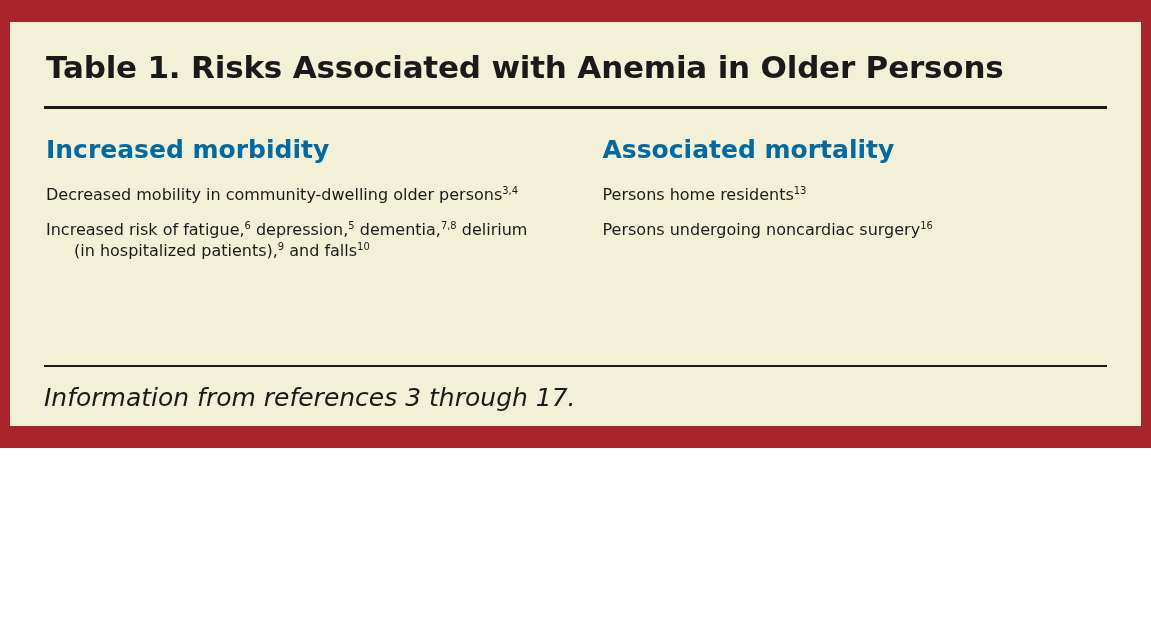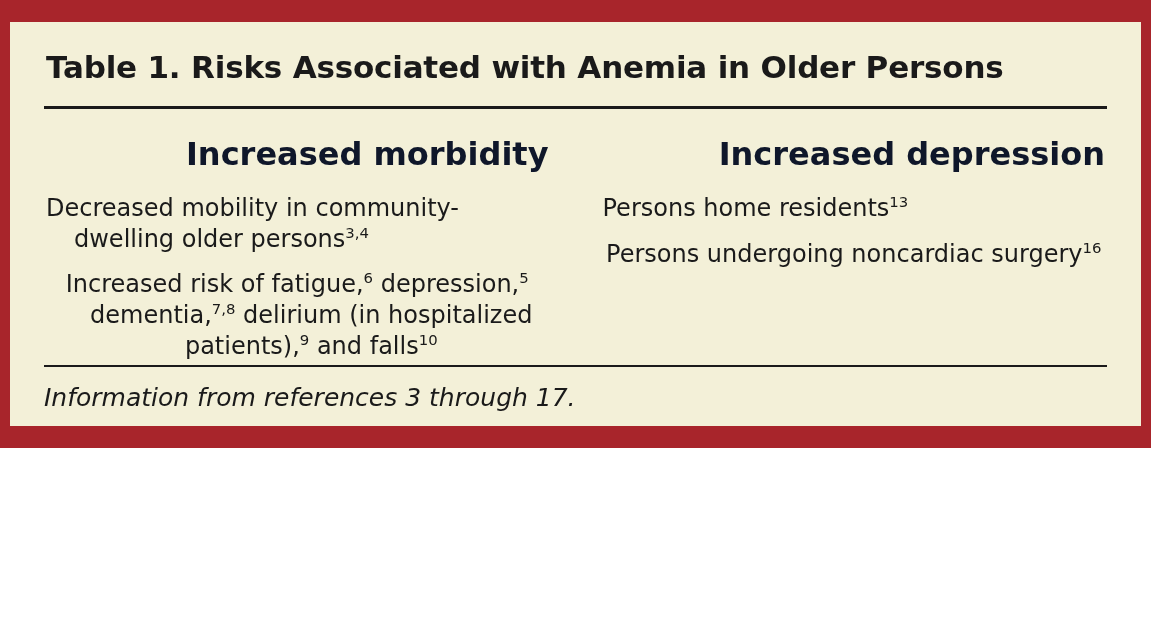--- a/index.html
+++ b/index.html
@@ -51,38 +51,36 @@
   .columns {
     display: flex;
     gap: 54px;
     padding: 26px 2px 0 2px;
   }
   .col {
     flex: 1 1 0;
     min-width: 0;
   }
   .col-head {
-    font-size: 32px;
+    font-size: 25px;
     font-weight: bold;
-    color: #0f172a;
+    color: #0369a1;
     margin-bottom: 20px;
     line-height: 1.2;
-    text-align: right;
   }
   .entry {
-    font-size: 24px;
+    font-size: 16px;
     color: #1a1a1a;
     line-height: 1.28;
     margin-bottom: 15px;
     padding-left: 28px;
     text-indent: -28px;
   }
   .entry:last-child {
     margin-bottom: 0;
-    text-align: center;
   }
   sup {
     font-size: 0.62em;
     vertical-align: super;
     line-height: 0;
   }
   .footer-wrap {
     position: absolute;
     left: 34px;
     right: 34px;
@@ -110,21 +108,21 @@
       <div class="col">
         <div class="col-head">Increased morbidity</div>
 
         <div class="entry"><span>Decreased mobility in community-dwelling older persons</span><sup>3,4</sup></div>
 
 
         <div class="entry"><span>Increased risk of fatigue,</span><sup>6</sup><span> depression,</span><sup>5</sup><span> dementia,</span><sup>7,8</sup><span> delirium (in hospitalized patients),</span><sup>9</sup><span> and falls</span><sup>10</sup></div>
       </div>
 
       <div class="col">
-        <div class="col-head">Increased depression</div>
+        <div class="col-head">Associated mortality</div>
 
 
         <div class="entry"><span>Persons home residents</span><sup>13</sup></div>
 
 
         <div class="entry"><span>Persons undergoing noncardiac surgery</span><sup>16</sup></div>
       </div>
 
     </div>
 

